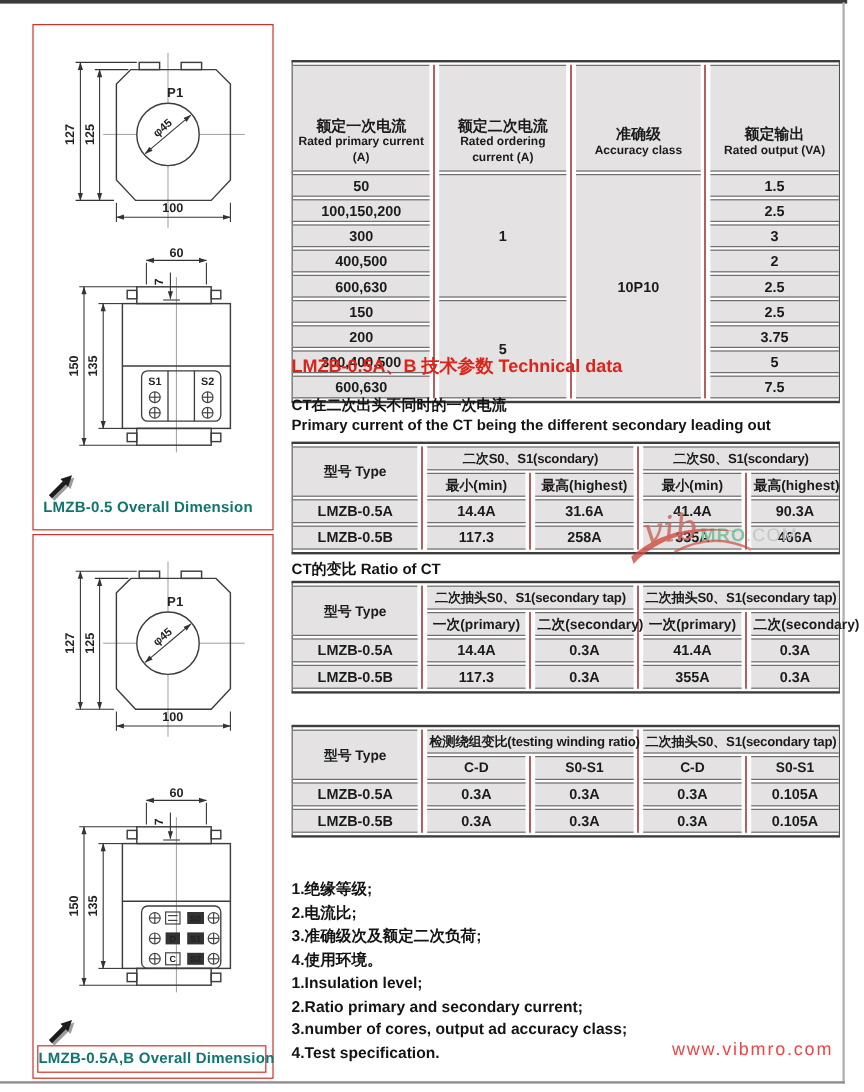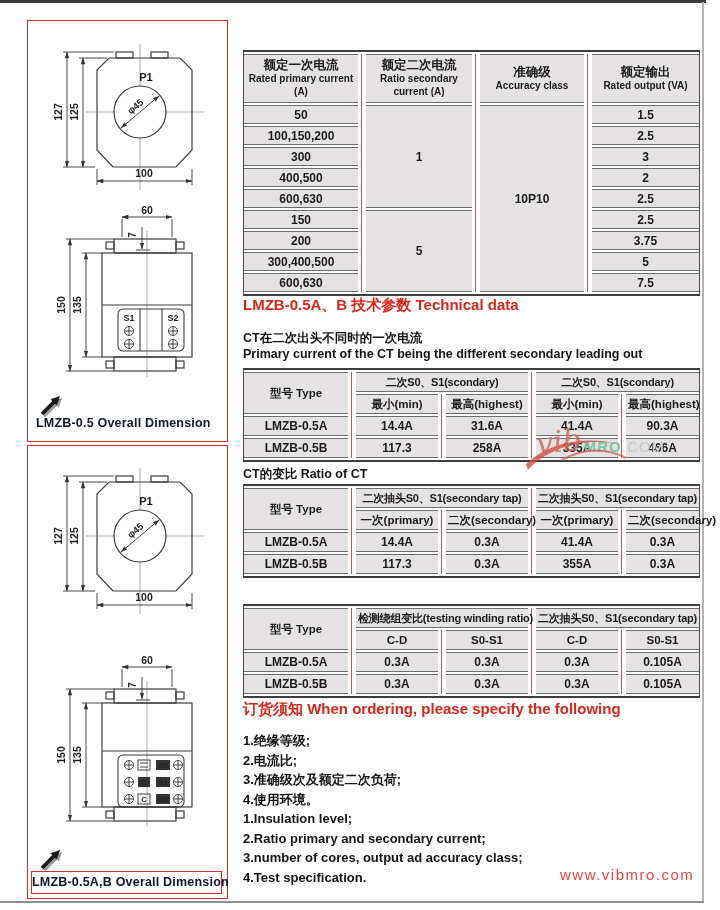--- a/index.html
+++ b/index.html
@@ -5,35 +5,35 @@
   html,body{margin:0;padding:0;background:#f2f2f2;}
   #app{position:relative;width:720px;height:910px;background:#ffffff;overflow:hidden;
        font-family:"Liberation Sans",sans-serif;-webkit-font-smoothing:antialiased;}
   .abs{position:absolute;}
   
   .frame-top{left:0;top:0;width:706px;height:3px;background:#3a3a3a;}
   .frame-right{left:702px;top:2px;width:2px;height:901px;background:#b3b3b3;}
   .frame-bottom{left:0;top:901px;width:704px;height:2px;background:#8f8f8f;}
   
   .redbox{border:1px solid #d0312b;background:#fff;}
-  .cap{color:#0f172a;font-weight:bold;font-size:12.5px;letter-spacing:0.2px;white-space:nowrap;}
+  .cap{color:#0f766e;font-weight:bold;font-size:12.5px;letter-spacing:0.2px;white-space:nowrap;}
   .cap2box{border:1px solid #d0312b;line-height:21px;}
   .dwg{position:absolute;}
   .dwg text{fill:#222222;font-family:"Liberation Sans",sans-serif;font-weight:bold;}
   
   .title{color:#dd241b;font-weight:bold;font-size:15px;white-space:nowrap;}
   .subt{color:#141414;font-weight:bold;font-size:12.5px;white-space:nowrap;}
   .twrap{border:1px solid #4c4c4c;border-top:2px solid #3e3e3e;border-bottom:2px solid #3e3e3e;background:#fff;}
   table.dt{width:100%;border-collapse:separate;border-spacing:0 2px;table-layout:fixed;}
   .dt .c{background:#e4e2e2;border-top:1px solid #6e6e6e;border-bottom:1px solid #6e6e6e;
          text-align:center;vertical-align:middle;font-weight:bold;font-size:12px;color:#1b1b1b;
          padding:1px 2px;height:15px;overflow:visible;}
   .dt th.c{font-weight:bold;}
   .dt .hh{padding:4px 2px;height:auto;line-height:13px;}
-  .dt .hh .zh{display:block;font-size:12.5px;}
+  .dt .hh .zh{display:block;font-size:12.5px;margin-top:40px;}
   .dt .hh .en{display:block;font-size:10px;}
   .dt .gh{font-size:11px;white-space:nowrap;letter-spacing:-0.2px;}
   .dt .sh2{font-size:11.5px;white-space:nowrap;}
   .dt .r2{height:16px;}
   .dt .gut{background-color:#ffffff;border:none;padding:0;
            background-image:linear-gradient(90deg, rgba(0,0,0,0) 0px, rgba(0,0,0,0) 3px, #b5605c 3px, #b5605c 4.5px, rgba(0,0,0,0) 4.5px);}
   .ord-item{font-weight:bold;font-size:13px;color:#141414;line-height:19.5px;white-space:nowrap;}
   
   .wm-mid{display:flex;align-items:baseline;pointer-events:none;}
   .wm-script{font-family:"DejaVu Serif",serif;font-style:italic;font-size:30px;color:#cb6a61;
@@ -251,21 +251,21 @@
         </colgroup>
       <tbody>
           <tr>
         <th class="c hh">
               <span class="zh">额定一次电流</span>
               <span class="en">Rated primary current (A)</span>
             </th>
         <td class="gut" rowspan="10"></td>
         <th class="c hh">
               <span class="zh">额定二次电流</span>
-              <span class="en">Ratio secondary current (A)</span>
+              <span class="en">Rated ordering current (A)</span>
             </th>
         <td class="gut" rowspan="10"></td>
         <th class="c hh">
               <span class="zh">准确级</span>
               <span class="en">Accuracy class</span>
             </th>
         <td class="gut" rowspan="10"></td>
         <th class="c hh">
               <span class="zh">额定输出</span>
               <span class="en">Rated output (VA)</span>
@@ -455,21 +455,20 @@
         <td class="c r2">LMZB-0.5B</td>
         <td class="c r2">0.3A</td>
         <td class="c r2">0.3A</td>
         <td class="c r2">0.3A</td>
         <td class="c r2">0.105A</td>
       </tr>
     </tbody>
       </table>
   </div>
 
-  <div class="abs title" style="left:243px;top:700px">订货须知  When ordering, please specify the following</div>
   <div class="abs" style="left:243px;top:731px">
     <div class="ord-item">1.绝缘等级;</div>
     <div class="ord-item">2.电流比;</div>
     <div class="ord-item">3.准确级次及额定二次负荷;</div>
     <div class="ord-item">4.使用环境。</div>
     <div class="ord-item">1.Insulation level;</div>
     <div class="ord-item">2.Ratio primary and secondary current;</div>
     <div class="ord-item">3.number of cores, output ad accuracy class;</div>
     <div class="ord-item">4.Test specification.</div>
   </div>

